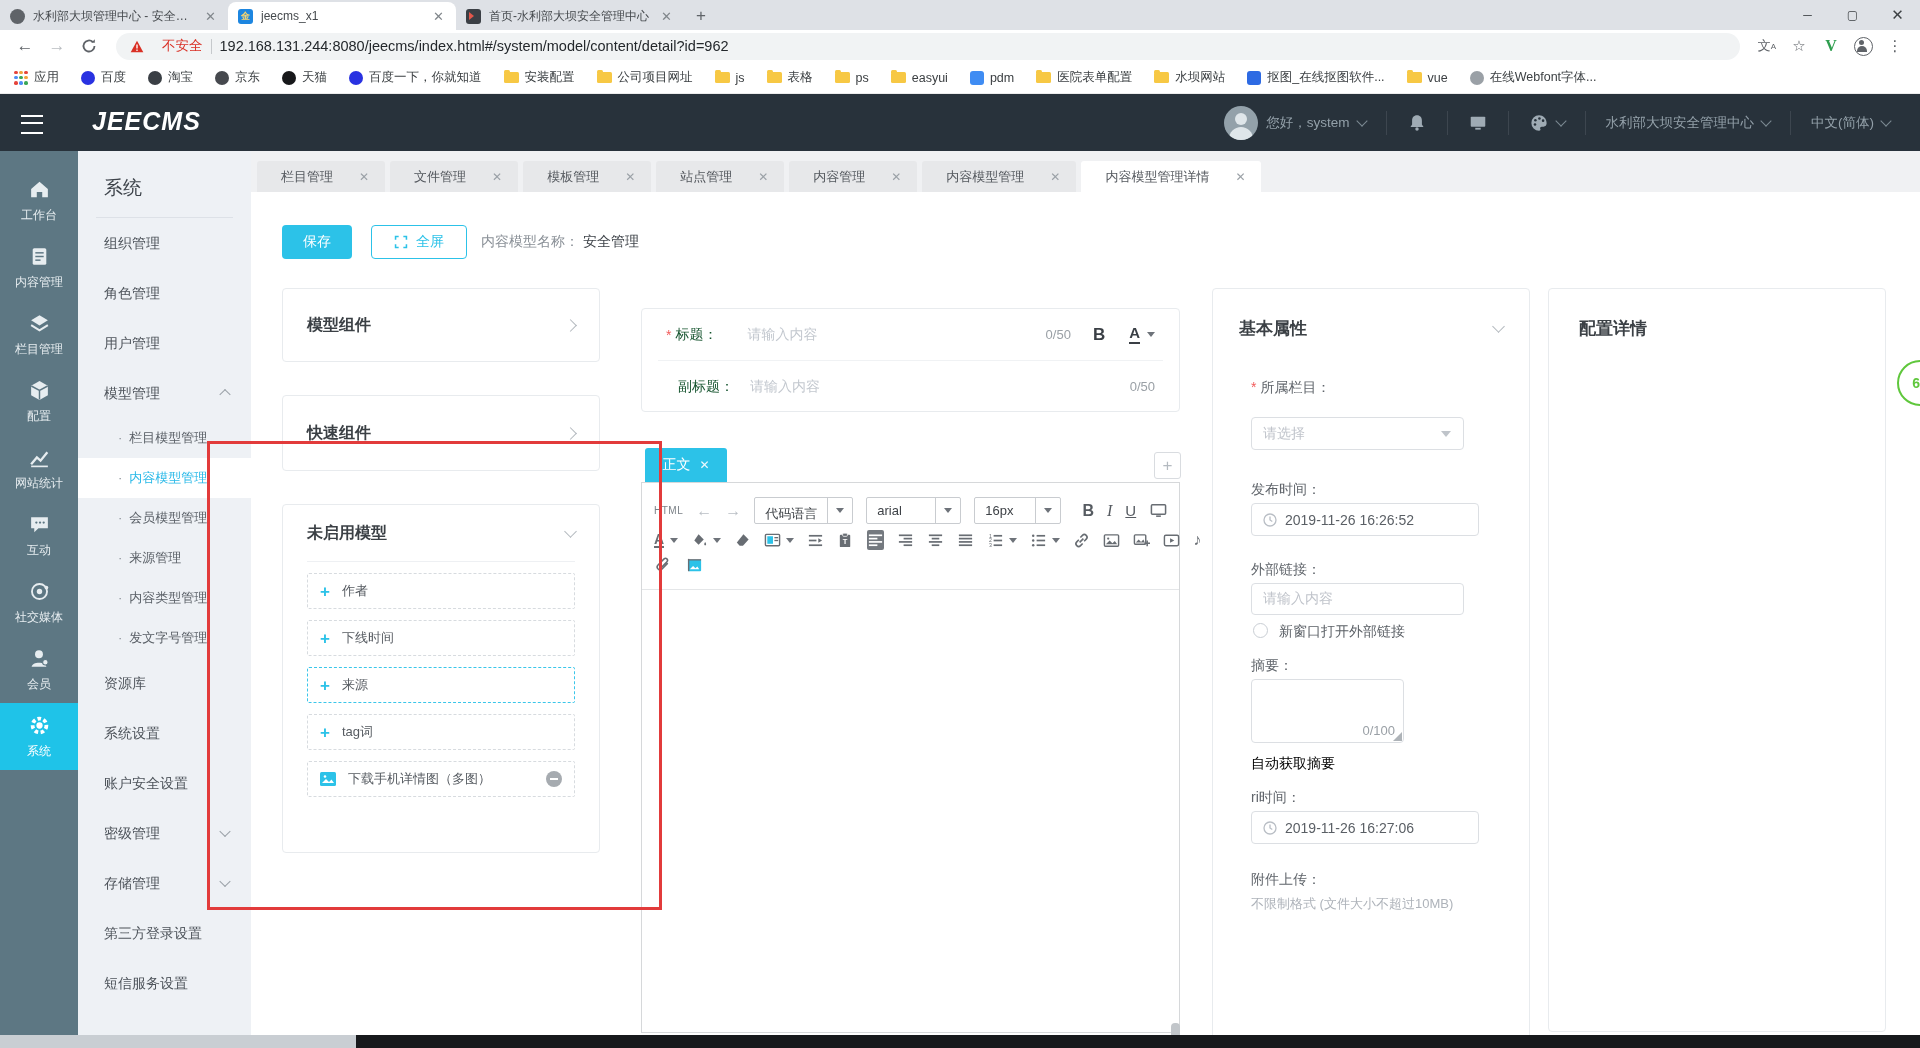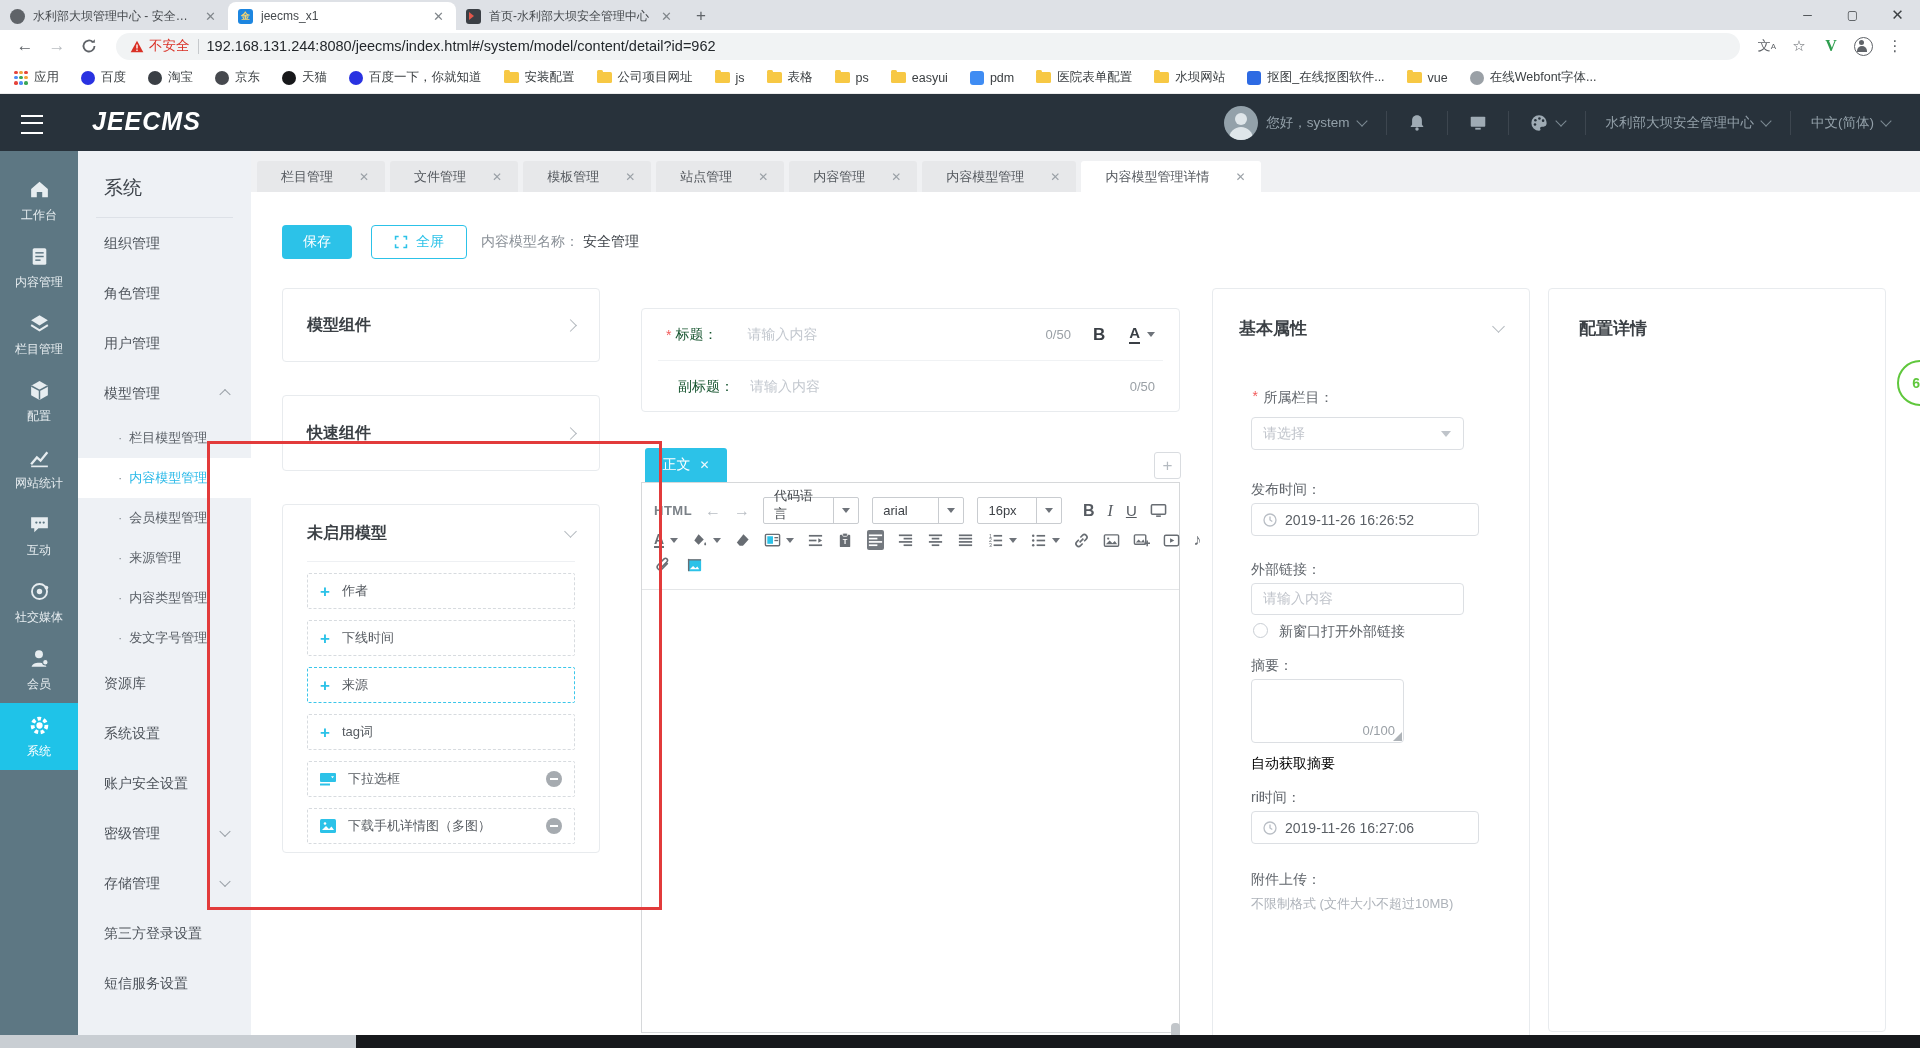--- a/index.html
+++ b/index.html
@@ -18,21 +18,21 @@
   .fav.dam{background:#3b3f45;position:relative;}
   .fav.dam:before{content:"";position:absolute;left:3px;top:3px;width:0;height:0;border-left:5px solid #e2574c;border-top:4px solid transparent;border-bottom:4px solid transparent;}
   .newtab{width:26px;height:26px;margin:0 0 1px 4px;display:flex;align-items:center;justify-content:center;color:#5f6368;font-size:17px;}
   .wctr{position:absolute;top:0;right:0;height:30px;display:flex;}
   .wbtn{width:45px;height:30px;display:flex;align-items:center;justify-content:center;color:#3c4043;font-size:12px;}
   .wbtn.close{font-size:15px;}
   .chrome-url{left:0;top:30px;width:1920px;height:32px;background:#fff;display:flex;align-items:center;padding:0 12px;box-sizing:border-box;gap:6px;}
   .navb{width:26px;height:26px;display:flex;align-items:center;justify-content:center;color:#5f6368;font-size:17px;}
   .navb.dis{color:#b8bcc0;}
   .omni{flex:1;height:27px;margin:0 8px;background:#f1f3f4;border-radius:14px;display:flex;align-items:center;padding:0 14px;gap:8px;box-sizing:border-box;}
-  .sec-label{color:#d93025;font-size:13.5px;display:flex;align-items:center;gap:5px;}
+  .sec-label{color:#d93025;font-size:13.5px;display:flex;align-items:center;gap:18px;}
   .omni .sep{width:1px;height:15px;background:#c6c9cc;}
   .urltext{font-size:14.5px;color:#24282c;white-space:nowrap;overflow:hidden;}
   .uicon{width:26px;display:flex;align-items:center;justify-content:center;color:#5f6368;font-size:15px;flex:none;}
   .v-ic{color:#2f9e4f;font-weight:bold;font-size:16px;font-family:"Liberation Serif",serif;}
   .persz{width:17px;height:17px;border:1.6px solid #5f6368;border-radius:50%;position:relative;}
   .persz:before{content:"";position:absolute;left:4.6px;top:2.5px;width:5px;height:5px;border-radius:50%;background:#5f6368;}
   .persz:after{content:"";position:absolute;left:2.2px;top:8.5px;width:10px;height:6px;border-radius:5px 5px 0 0;background:#5f6368;}
   
   .bookbar{left:0;top:62px;width:1920px;height:32px;background:#fff;border-bottom:1px solid #ececec;display:flex;align-items:center;padding:0 14px;gap:22px;box-sizing:border-box;}
   .bm{display:flex;align-items:center;gap:6px;font-size:12.5px;color:#3c4043;white-space:nowrap;}
@@ -106,21 +106,21 @@
   .cnt{font-size:13px;color:#9aa0a6;margin-left:auto;}
   .bld{font-size:17px;font-weight:bold;color:#3a3f45;margin-left:22px;}
   .acolor{font-size:15px;font-weight:bold;color:#3a3f45;border-bottom:2px solid #3a3f45;line-height:1.1;margin-left:24px;}
   .caret{width:0;height:0;border-left:4.5px solid transparent;border-right:4.5px solid transparent;border-top:5.5px solid #6e737a;}
   .ctab{left:394px;top:256px;width:82px;height:34px;background:#2cc2e8;border-radius:3px 3px 0 0;color:#fff;font-size:14px;display:flex;align-items:center;justify-content:center;gap:9px;}
   .ctab .x{font-size:12px;opacity:.92;}
   .plusbox{left:903px;top:260px;width:27px;height:27px;border:1px solid #d9dce0;border-radius:3px;color:#b4bac0;font-size:17px;display:flex;align-items:center;justify-content:center;box-sizing:border-box;}
   .ebox{left:390px;top:290px;width:539px;height:551px;border:1px solid #d6d8da;box-sizing:border-box;background:#fff;}
   .etools{border-bottom:1px solid #e4e6e8;padding:8px 10px 9px 10px;}
   .erow{display:flex;align-items:center;gap:13px;margin:6px 2px;color:#686d73;}
-  .eht{font-size:13px;color:#7b8187;letter-spacing:.5px;font-weight:bold;}
+  .eht{font-size:10px;color:#7b8187;letter-spacing:.5px;}
   .earr{font-size:16px;color:#b9bec4;}
   .edd{height:27px;border:1px solid #c9ccd0;border-radius:2px;display:flex;align-items:center;box-sizing:border-box;background:#fff;}
   .edd .v{font-size:13px;color:#3e4247;padding:0 10px;flex:1;}
   .edd .c{width:24px;height:100%;border-left:1px solid #c9ccd0;display:flex;align-items:center;justify-content:center;}
   .eb{font-size:16px;font-weight:bold;color:#565b61;}
   .ei{font-size:16px;font-style:italic;font-family:"Liberation Serif",serif;color:#565b61;}
   .eu{font-size:15px;text-decoration:underline;color:#565b61;}
   .eic{width:18px;height:18px;display:flex;align-items:center;justify-content:center;}
   .eic svg{width:17px;height:17px;}
   .eic.on{background:#74797f;border-radius:2px;color:#fff;width:22px;height:20px;}
@@ -509,29 +509,20 @@
           <span>下线时间</span>
         </div>
       <div class="uitem hi">
           <span class="uplus">+</span>
           <span>来源</span>
         </div>
       <div class="uitem">
           <span class="uplus">+</span>
           <span>tag词</span>
         </div>
-      <div class="uitem">
-        <svg class="fld-ic" viewBox="0 0 16 14">
-            <rect x="0" y="1" width="16" height="9" rx="1" fill="currentColor"></rect>
-            <path d="M11 4.2h3l-1.5 2z" fill="#fff"></path>
-            <rect x="0" y="11.5" width="10" height="2" fill="currentColor"></rect>
-          </svg>
-        <span>下拉选框</span>
-        <span class="uminus"></span>
-      </div>
       <div class="uitem">
         <svg class="fld-ic" viewBox="0 0 16 14">
             <rect x="0" y="0" width="16" height="14" rx="1.5" fill="currentColor"></rect>
             <circle cx="5" cy="4.5" r="1.3" fill="#fff"></circle>
             <path d="M2 11l4-4 3 3 2.5-2.5L14 11z" fill="#fff"></path>
           </svg>
         <span>下载手机详情图（多图）</span>
         <span class="uminus"></span>
       </div>
     </div>
@@ -745,21 +736,21 @@
         </div>
       </div>
       <div style="height:430px;"></div>
     </div>
     <div class="abs scrollthumb"></div>
 
     <div class="abs card props">
       <span class="ptitle">基本属性</span>
       <span class="pchev arrow-d"></span>
 
-      <span class="plab" style="top:100px;font-family:Liberation Mono, monospace;"><span class="star">*</span><span>所属栏目：</span></span>
+      <span class="plab" style="top:90px;"><span class="star">*</span><span>所属栏目：</span></span>
       <div class="pin" style="top:128px;width:213px;height:33px;">
         <span class="ph">请选择</span>
         <span class="selcaret"></span>
       </div>
 
       <span class="plab" style="top:192px;">发布时间：</span>
       <div class="pin" style="top:214px;width:228px;height:33px;">
         <svg class="clock" viewBox="0 0 14 14">
             <circle cx="7" cy="7" r="6" fill="none" stroke="currentColor" stroke-width="1.3"></circle>
             <path d="M7 3.6V7l2.3 1.5" fill="none" stroke="currentColor" stroke-width="1.3"></path>

